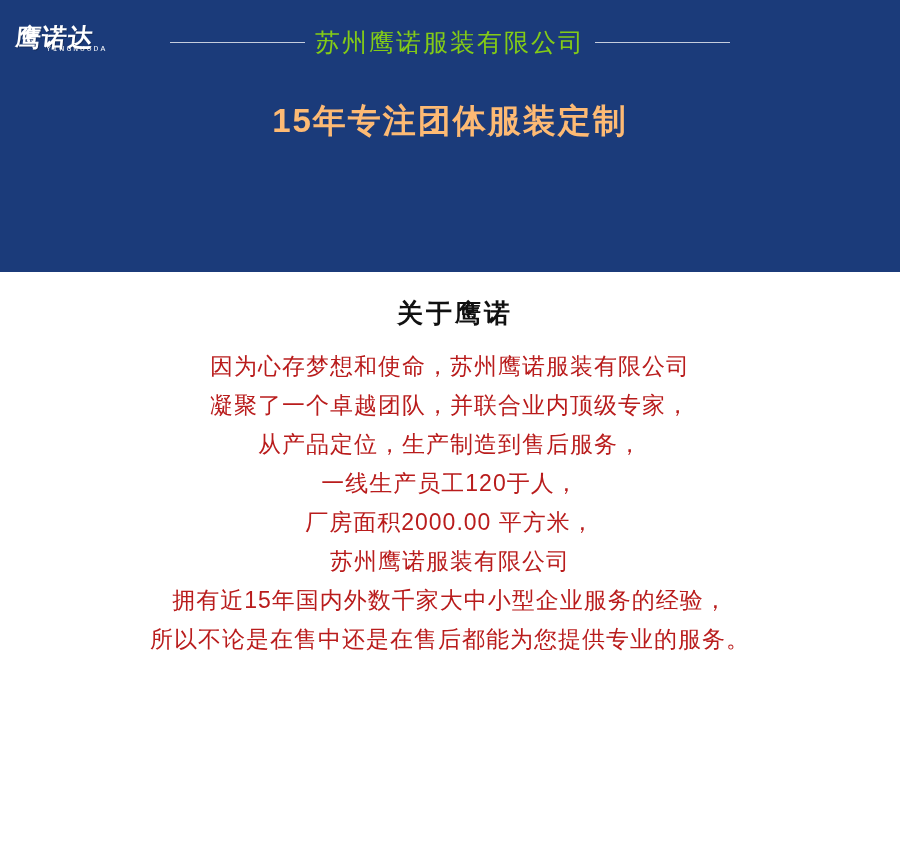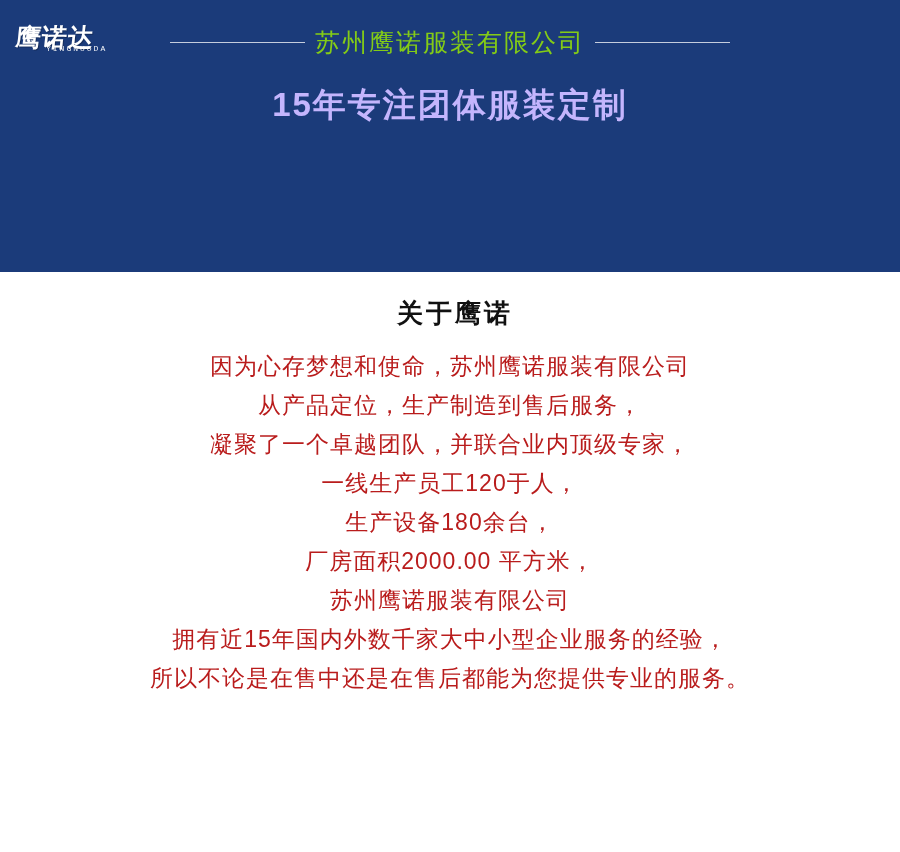--- a/index.html
+++ b/index.html
@@ -86,22 +86,22 @@
   .banner-sub {
     color: #84cc16;
     font-size: 25px;
     letter-spacing: 2px;
     padding: 0 10px;
     white-space: nowrap;
     font-family: "Liberation Sans", "DejaVu Sans", sans-serif;
   }
 
   .banner-tag {
-    margin-top: 24px;
-    color: #c4b5fd;
+    margin-top: 40px;
+    color: #fdba74;
     font-size: 33px;
     font-weight: bold;
     letter-spacing: 2px;
     white-space: nowrap;
     font-family: "Liberation Sans", "DejaVu Sans", sans-serif;
   }
 
   .content {
     width: 900px;
     padding-top: 24px;
@@ -146,22 +146,21 @@
     <span class="rule"></span>
   </div>
 
   <div class="banner-tag">15年专注团体服装定制</div>
 </div>
 
 <div class="content">
   <div class="section-title">关于鹰诺</div>
   <div class="body-lines">
       <div class="body-line">因为心存梦想和使命，苏州鹰诺服装有限公司</div>
+      <div class="body-line">凝聚了一个卓越团队，并联合业内顶级专家，</div>
       <div class="body-line">从产品定位，生产制造到售后服务，</div>
-      <div class="body-line">凝聚了一个卓越团队，并联合业内顶级专家，</div>
       <div class="body-line">一线生产员工120于人，</div>
-      <div class="body-line">生产设备180余台，</div>
       <div class="body-line">厂房面积2000.00 平方米，</div>
       <div class="body-line">苏州鹰诺服装有限公司</div>
       <div class="body-line">拥有近15年国内外数千家大中小型企业服务的经验，</div>
       <div class="body-line">所以不论是在售中还是在售后都能为您提供专业的服务。</div>
     </div>
 </div>
 
 </body></html>

